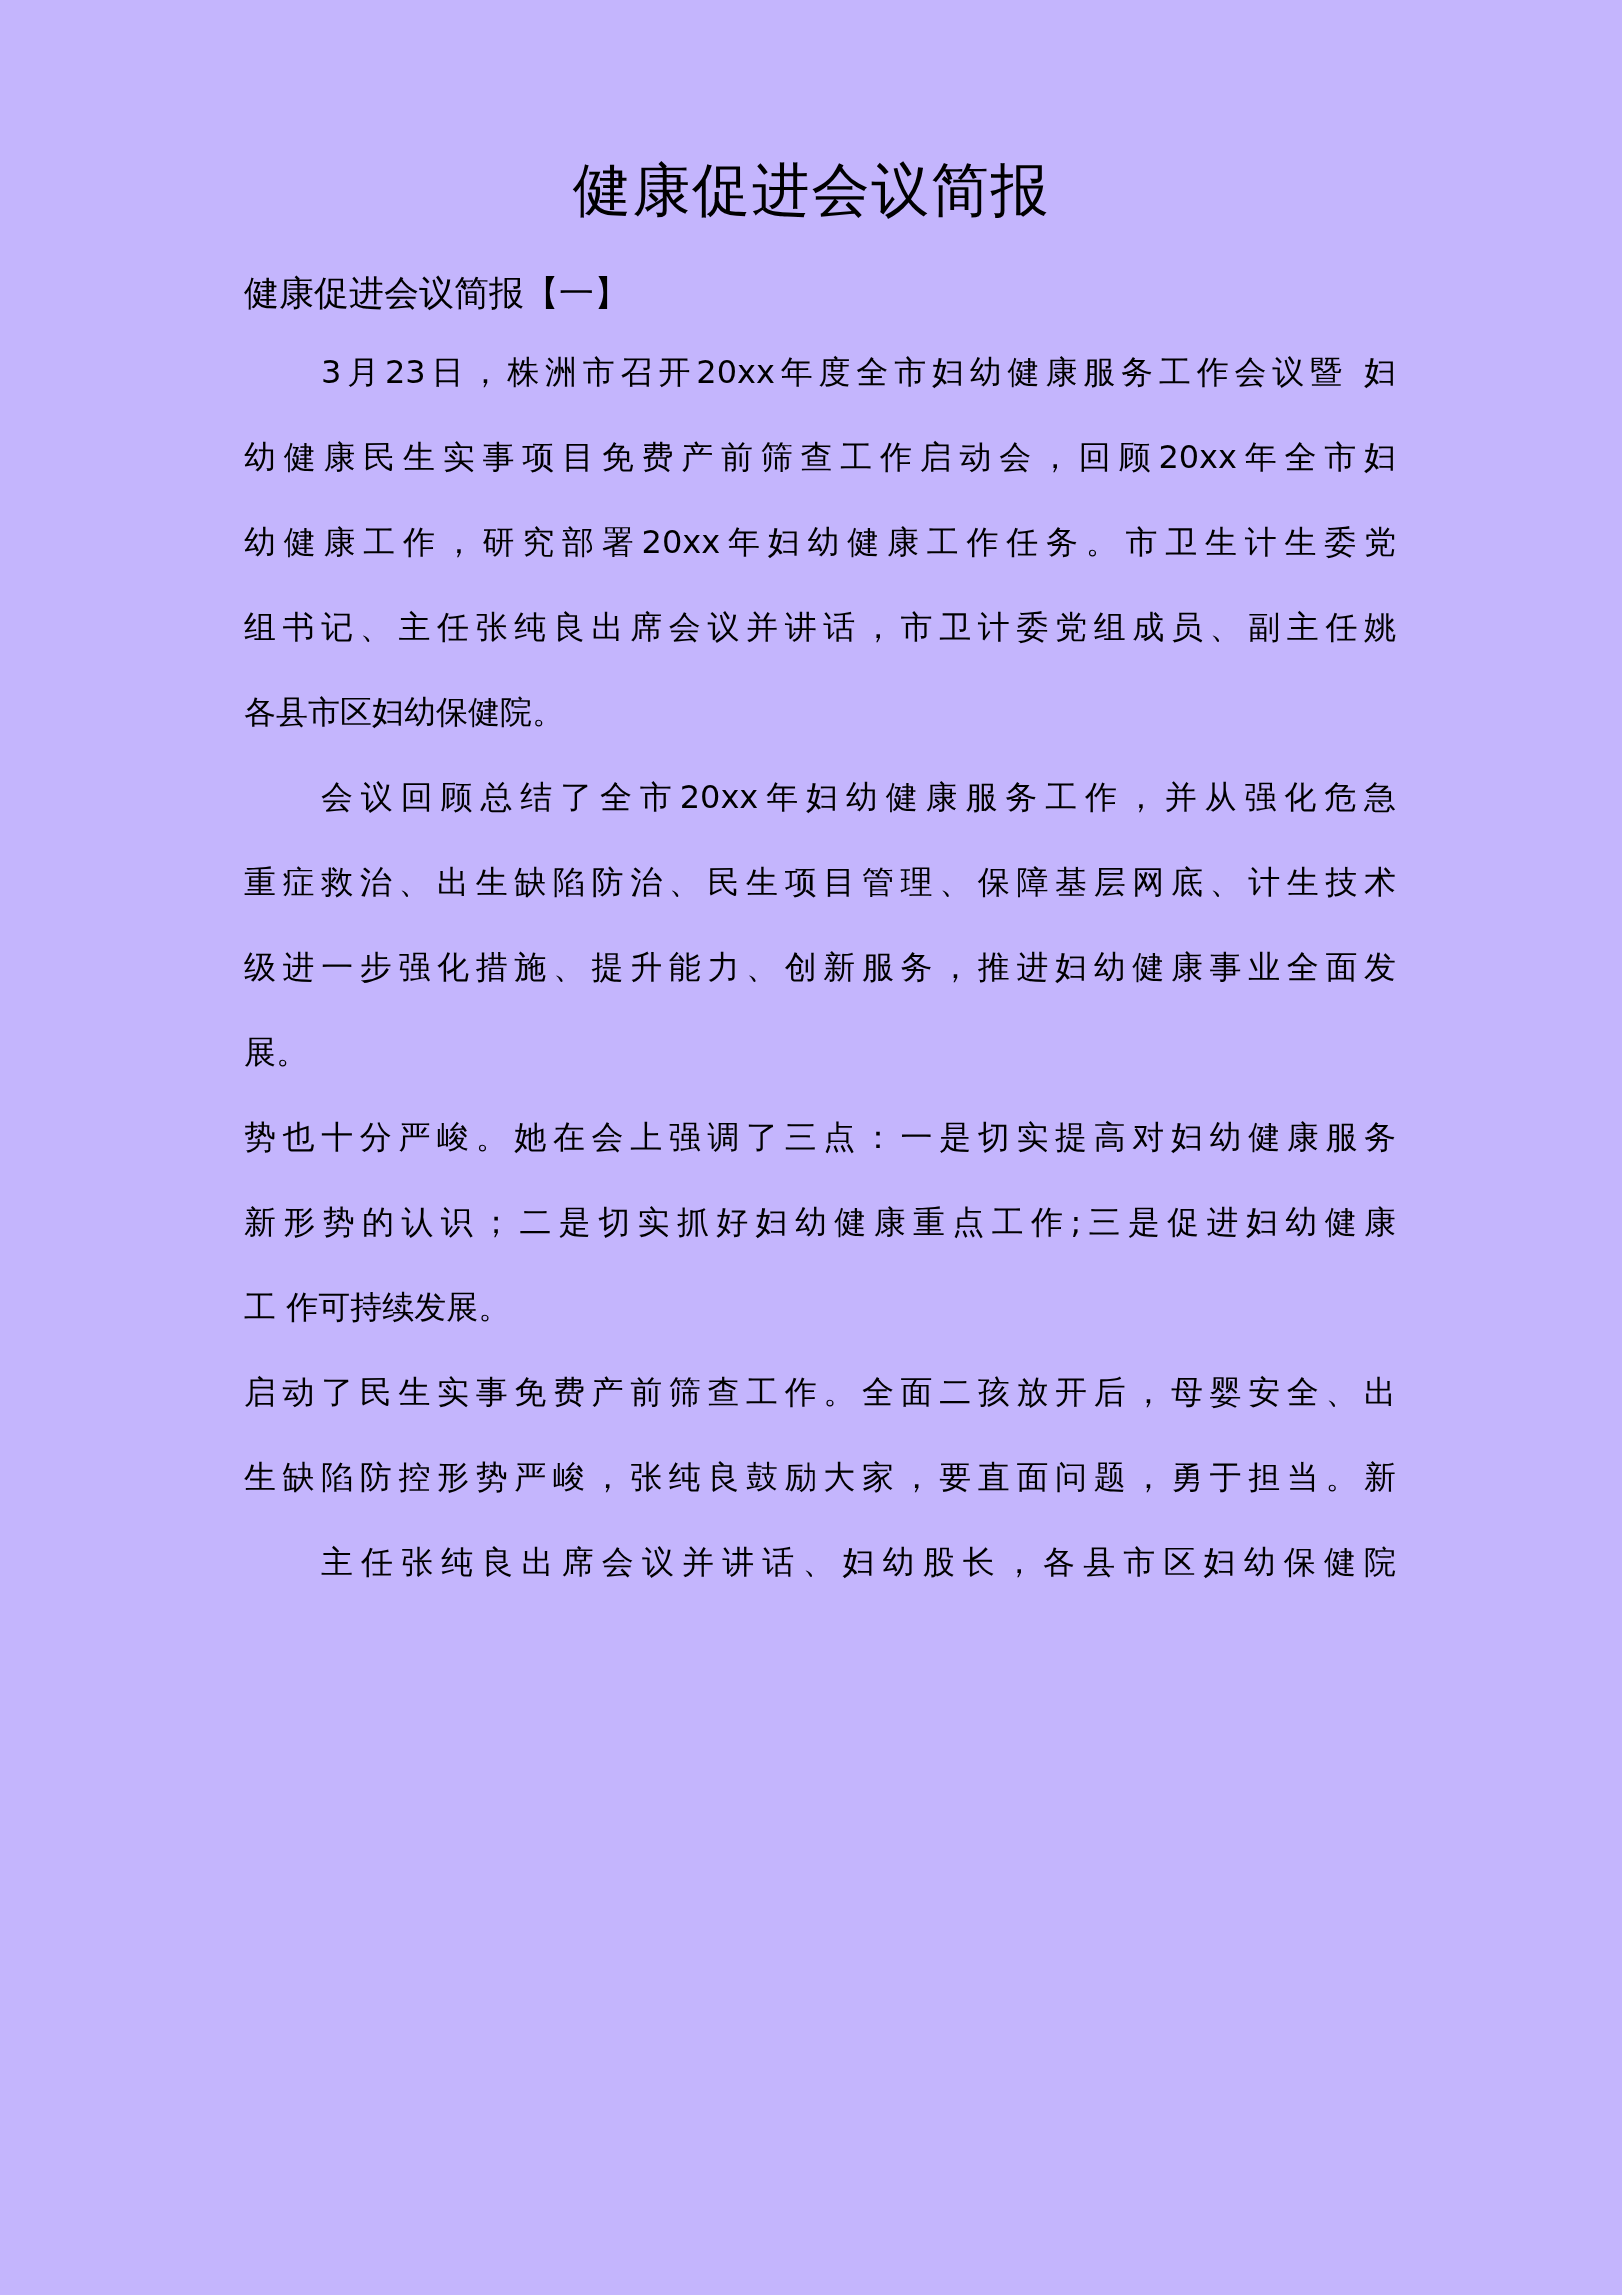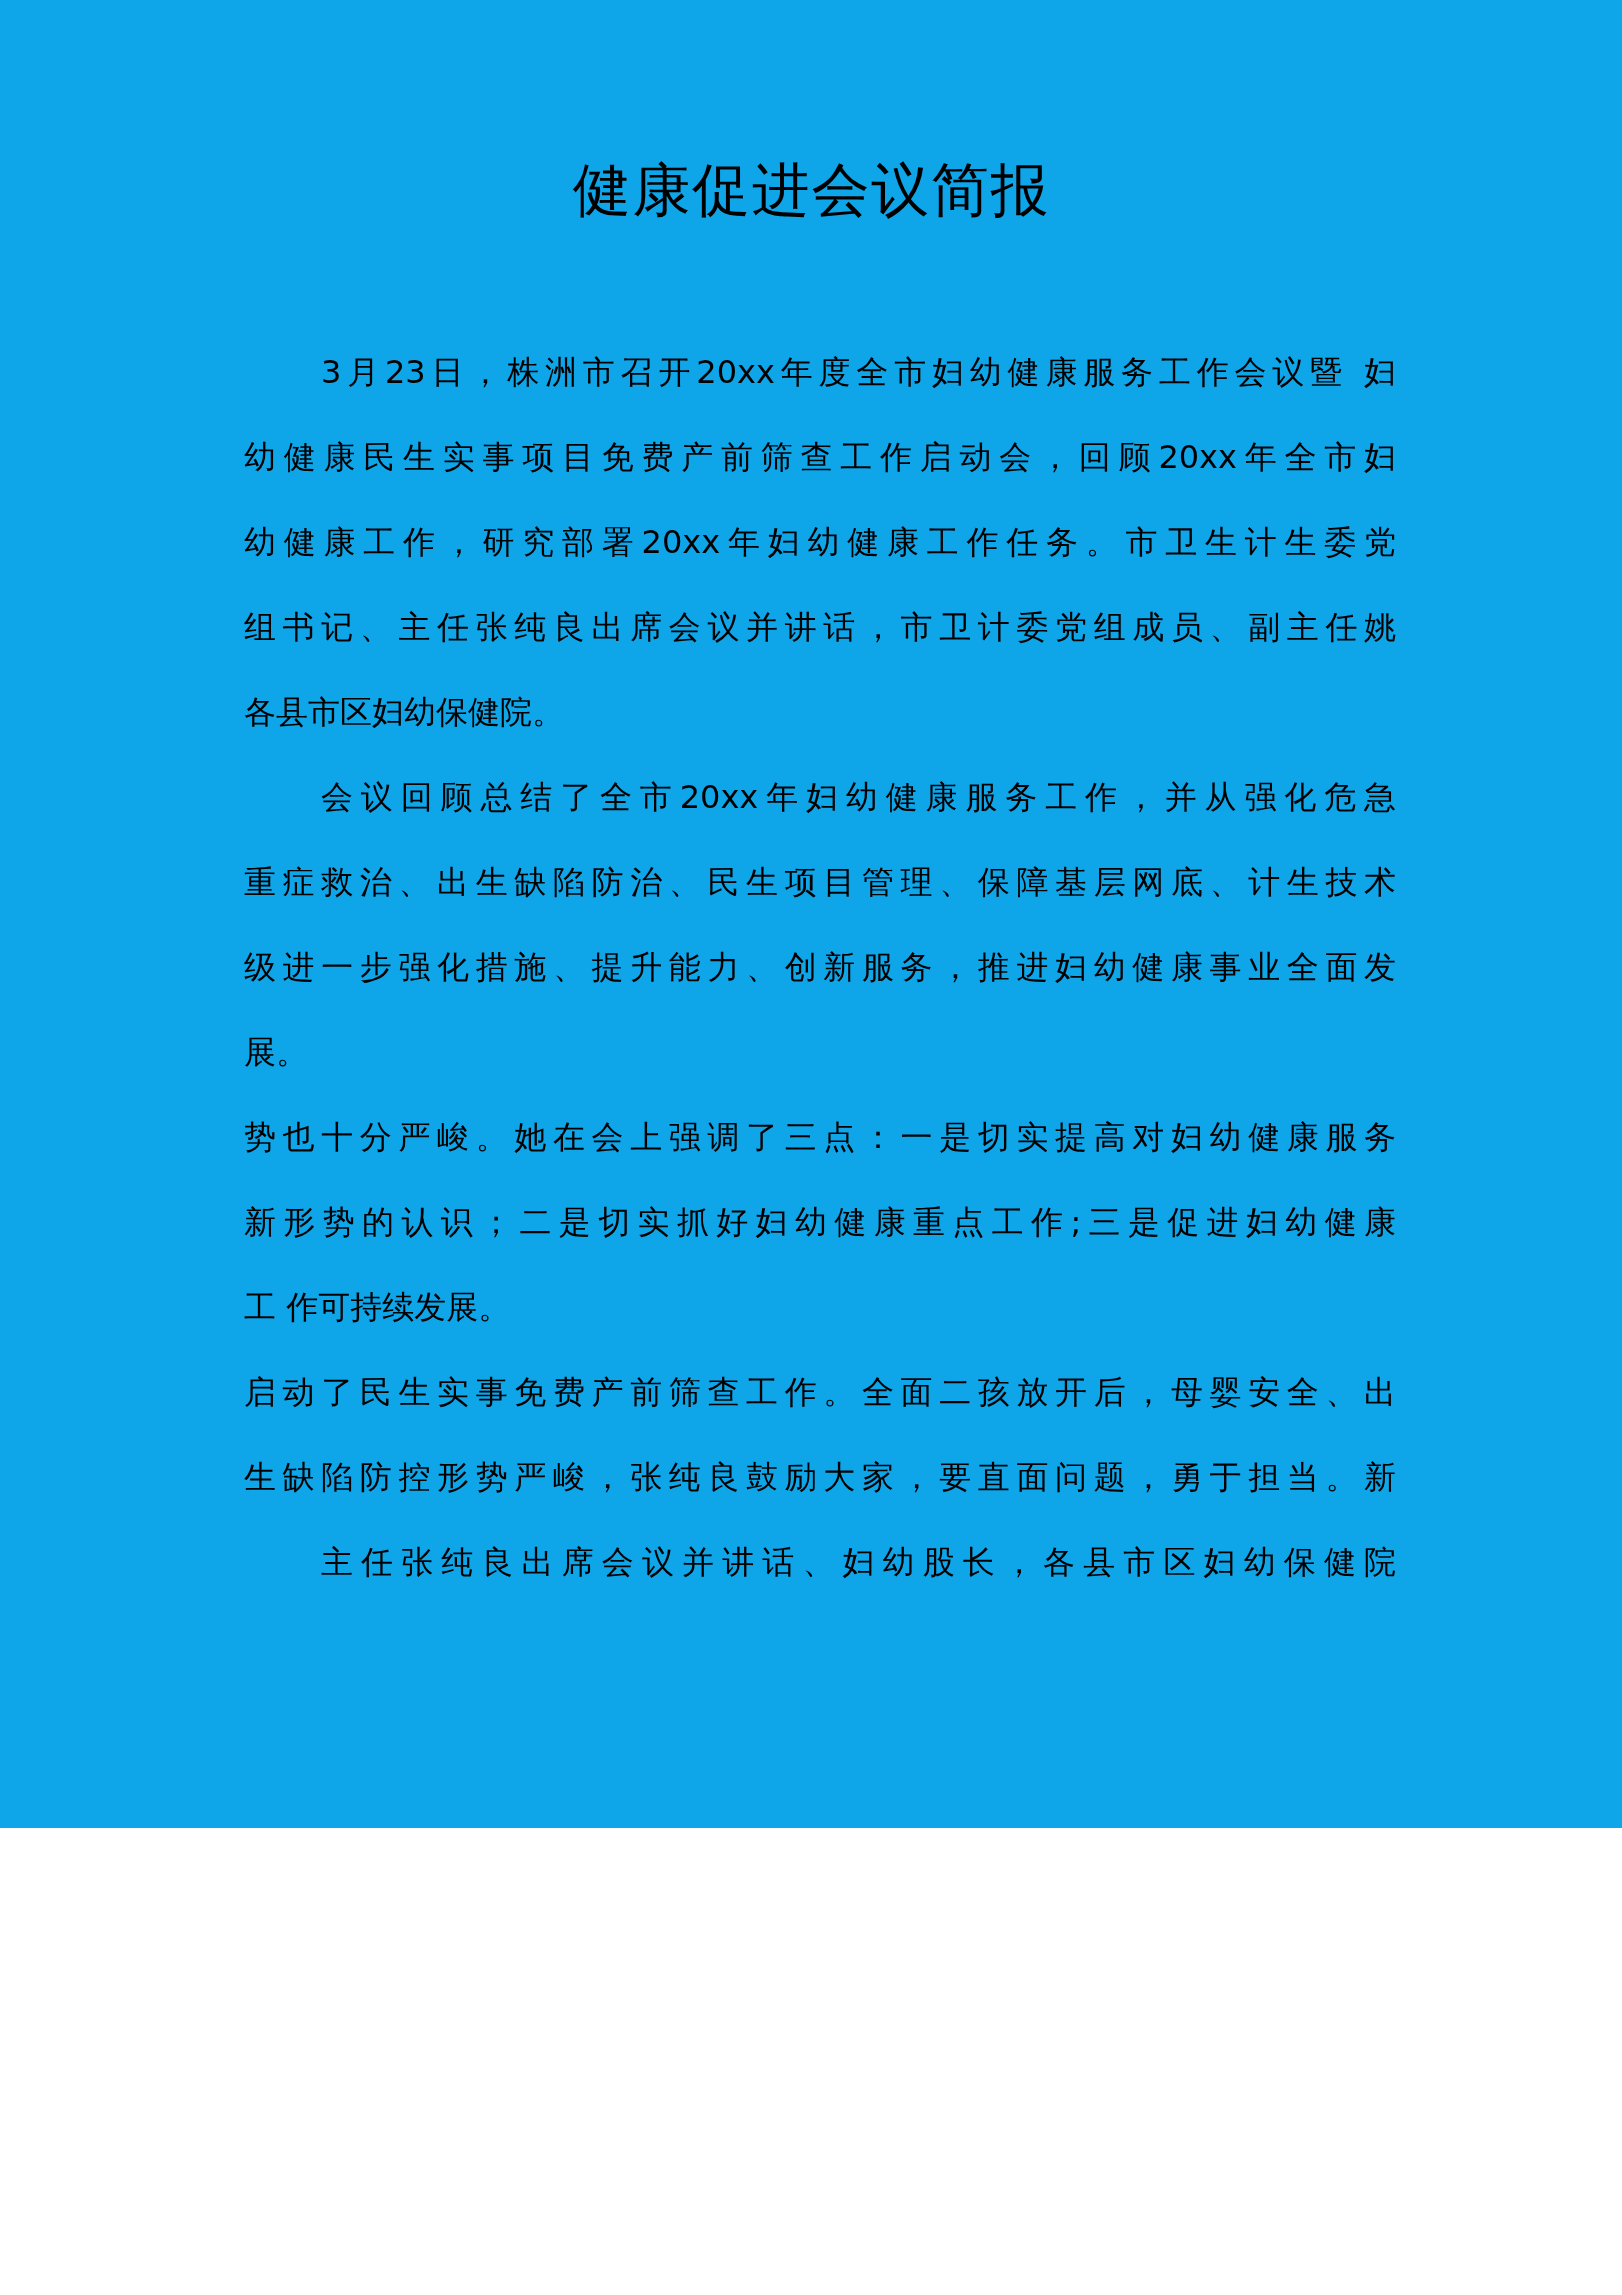--- a/index.html
+++ b/index.html
@@ -12,22 +12,22 @@
       height: 2295px;
       position: relative;
       overflow: hidden;
       font-family: "DejaVu Serif", "Liberation Serif", serif;
       color: #000000;
     }
     .page {
       position: absolute;
       left: 0; top: 0;
       width: 1623px;
-      height: 1828px;
-      background: #0ea5e9;
+      height: 2295px;
+      background: #c4b5fd;
     }
     .title {
       position: absolute;
       left: 0;
       top: 155px;
       width: 1623px;
       text-align: center;
       font-size: 58px;
       line-height: 70px;
       letter-spacing: 1.7px;
@@ -62,20 +62,21 @@
     }
     .line.last {
       text-align-last: left;
     }
   </style>
 </head>
 <body>
 
 <div class="page">
   <div class="title">健康促进会议简报</div>
+  <div class="subtitle">健康促进会议简报【一】</div>
 
   <div class="body-text">
 
     <span class="line indent">3月23日，株洲市召开20xx年度全市妇幼健康服务工作会议暨 妇</span>
     <span class="line">幼健康民生实事项目免费产前筛查工作启动会，回顾20xx年全市妇</span>
     <span class="line">幼健康工作，研究部署20xx年妇幼健康工作任务。市卫生计生委党</span>
     <span class="line">组书记、主任张纯良出席会议并讲话，市卫计委党组成员、副主任姚</span>
     <span class="line last">各县市区妇幼保健院。</span>
 
     <span class="line indent">会议回顾总结了全市20xx年妇幼健康服务工作，并从强化危急</span>

